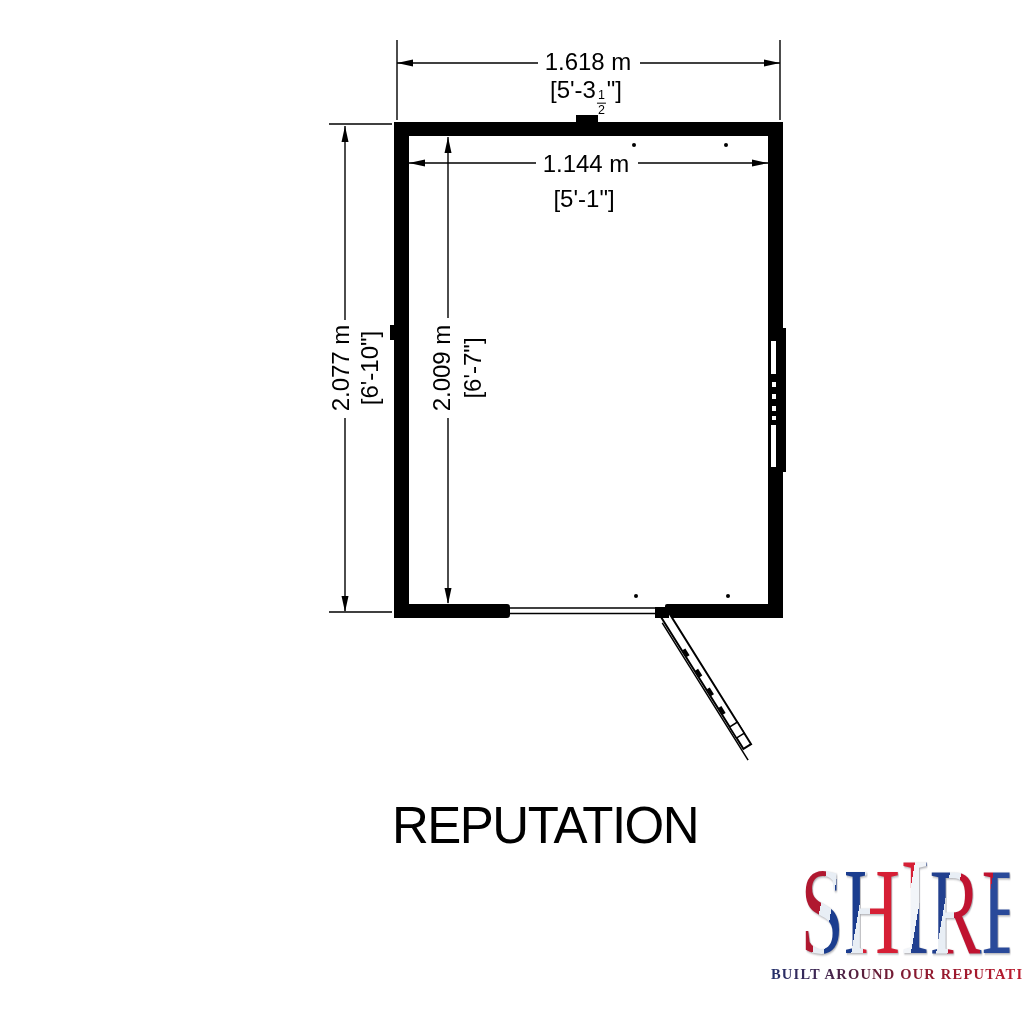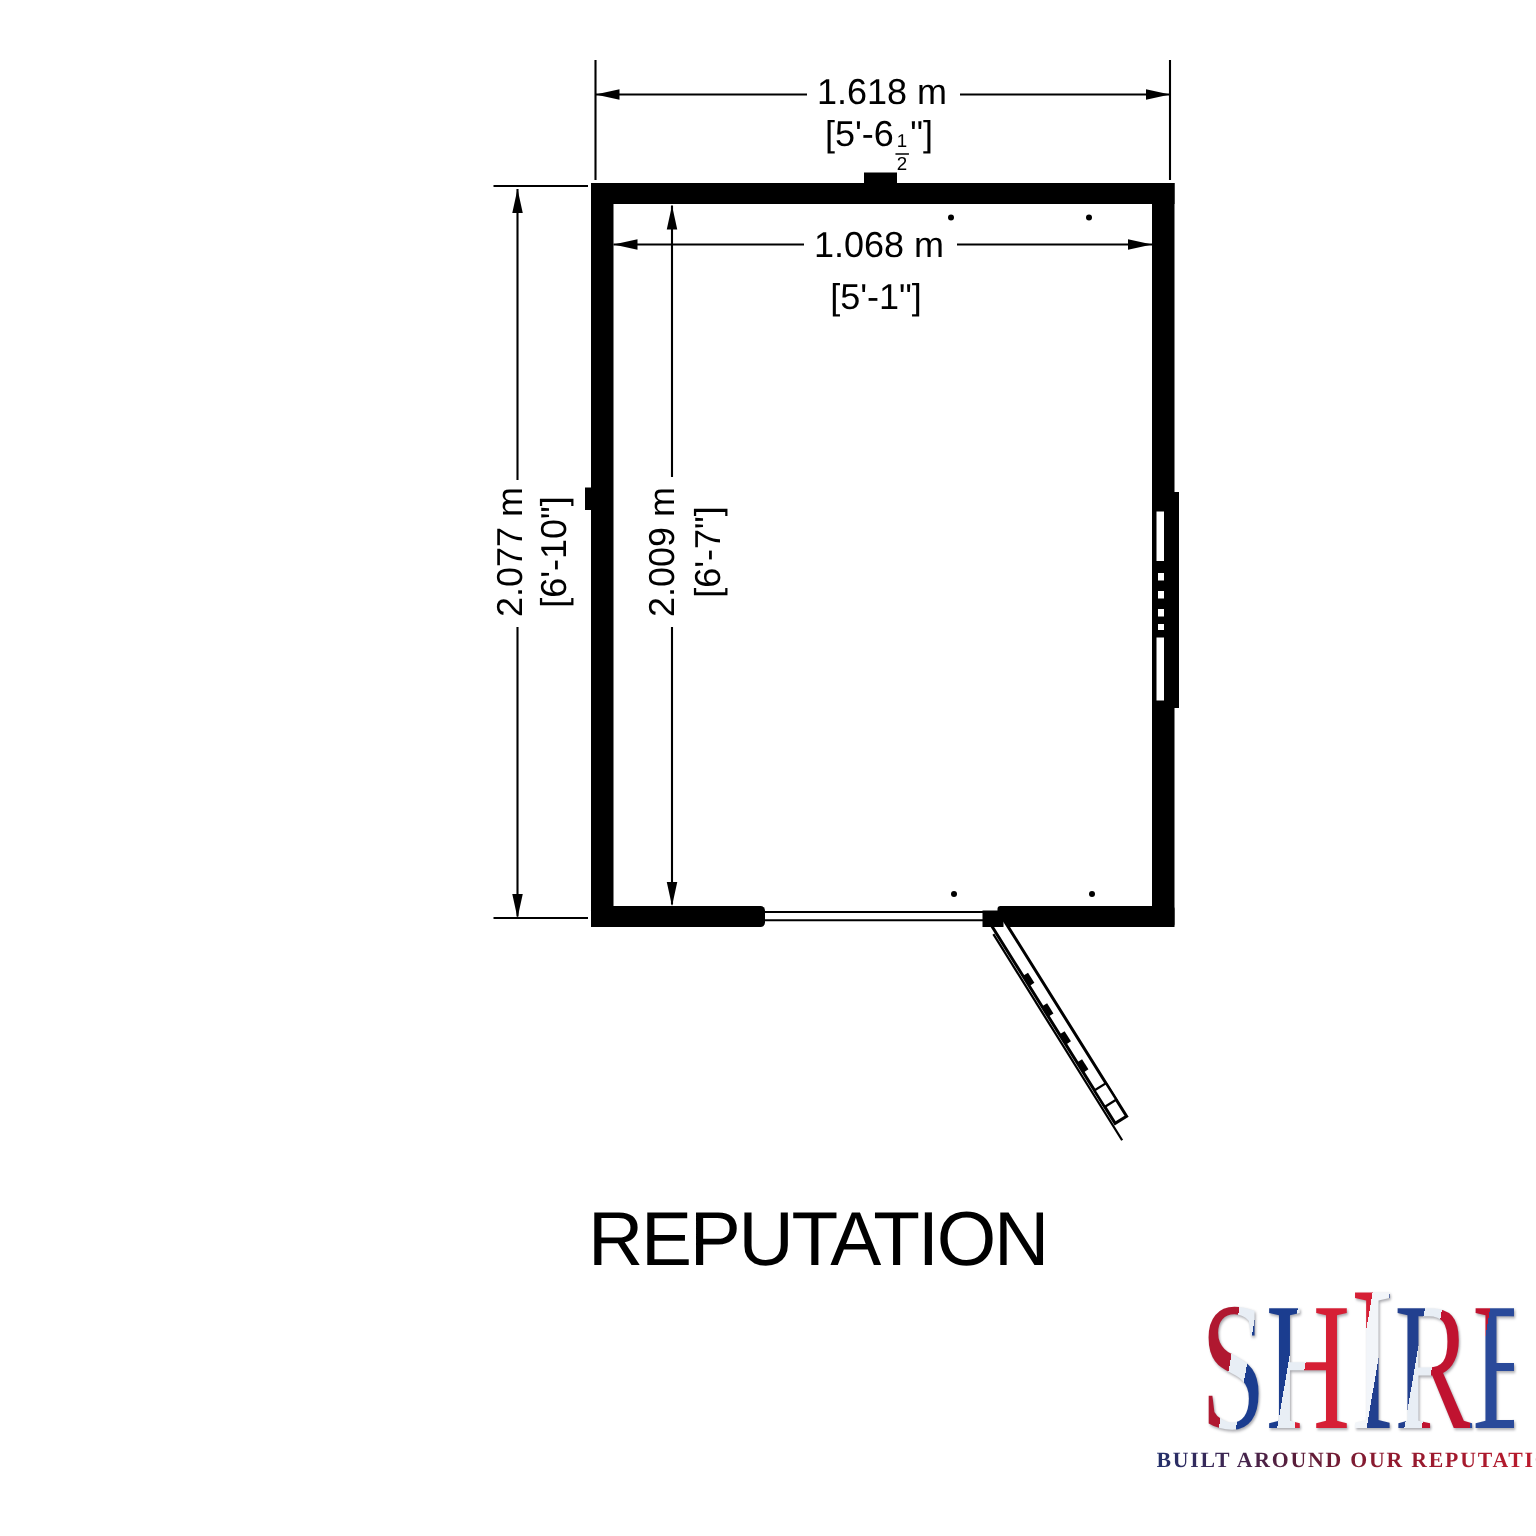--- a/index.html
+++ b/index.html
@@ -107,26 +107,26 @@
     <g>
       <line class="thin" x1="415" y1="137" x2="415" y2="318"></line>
       <line class="thin" x1="415" y1="418" x2="415" y2="603"></line>
       <polygon class="arrow" points="415,137 411.5,153 418.5,153"></polygon>
       <polygon class="arrow" points="415,604 411.5,588 418.5,588"></polygon>
     </g>
   </svg>
 
   <div class="dimtext" style="left:555px;top:62px">1.618 m</div>
 
-  <div class="dimtext" style="left:553px;top:97px"><span>[5'-6</span><span class="frac">
+  <div class="dimtext" style="left:553px;top:97px"><span>[5'-3</span><span class="frac">
         <span class="fnum">1</span>
         <span class="fden">2</span>
       </span><span>"]</span></div>
 
-  <div class="dimtext" style="left:553px;top:164px">1.068 m</div>
+  <div class="dimtext" style="left:553px;top:164px">1.144 m</div>
   <div class="dimtext" style="left:551px;top:199px">[5'-1"]</div>
 
   <div class="dimtext rot" style="left:308px;top:368px">2.077 m</div>
   <div class="dimtext rot" style="left:337px;top:368px">[6'-10"]</div>
 
   <div class="dimtext rot" style="left:409px;top:368px">2.009 m</div>
   <div class="dimtext rot" style="left:440px;top:368px">[6'-7"]</div>
 
   <div class="title">
     <div>REPUTATION</div>

